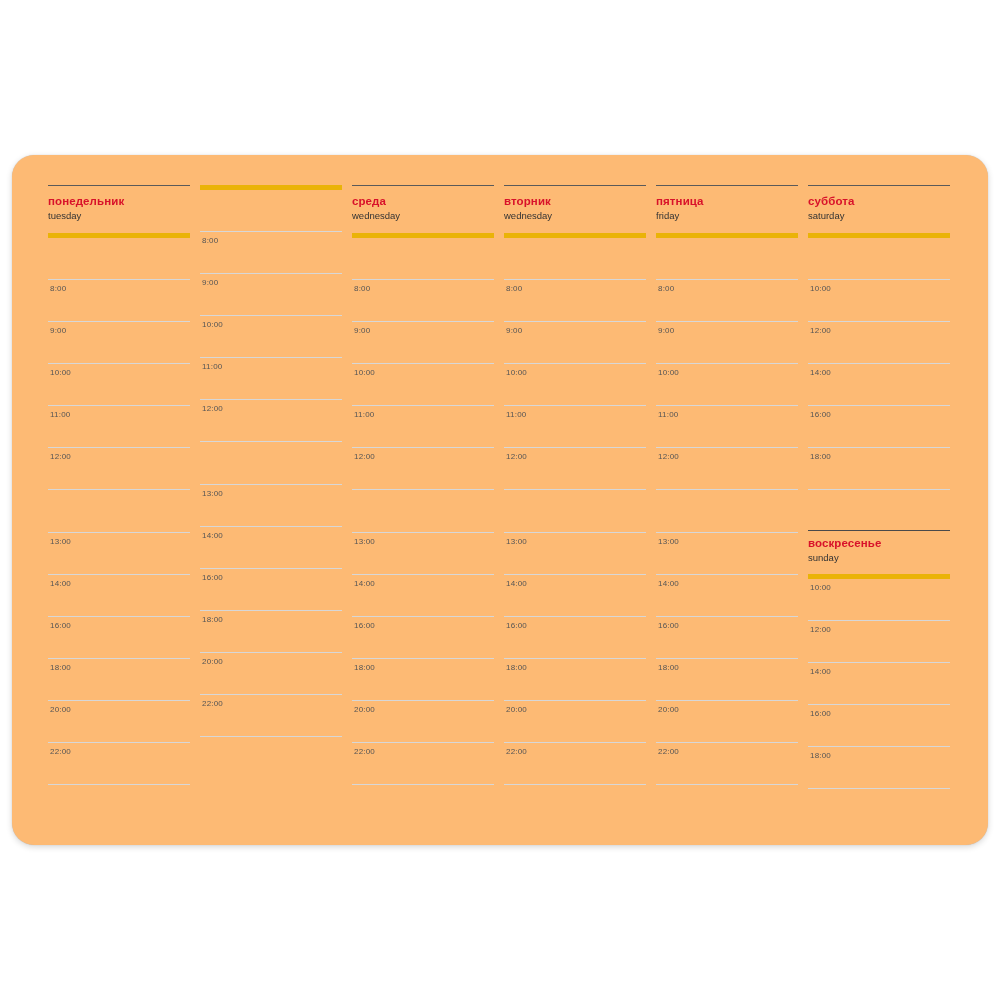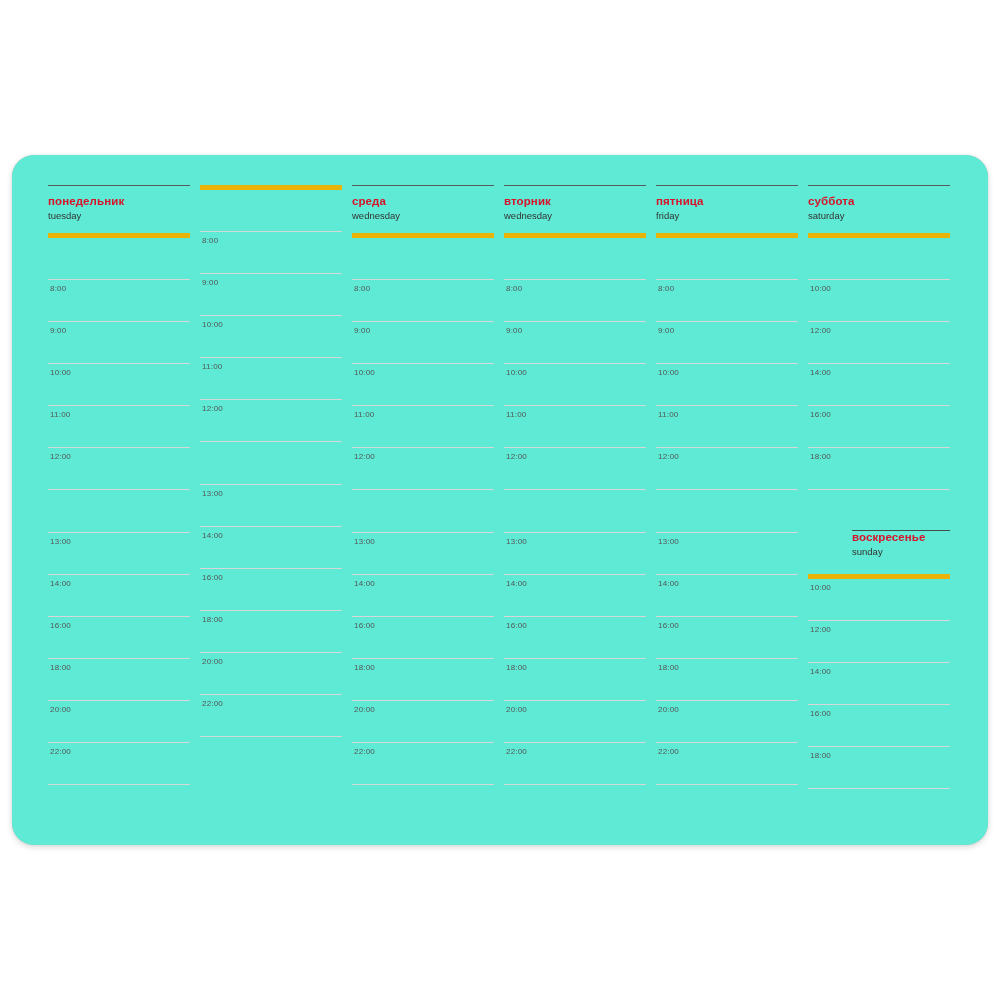--- a/index.html
+++ b/index.html
@@ -17,21 +17,21 @@
     background: #ffffff;
     overflow: hidden;
   }
   
   #sheet {
     position: absolute;
     left: 12px;
     top: 155px;
     width: 976px;
     height: 690px;
-    background: #5eead4;
+    background: #fdba74;
     border-radius: 22px;
     box-shadow: 0 2px 6px rgba(0,0,0,0.16), 0 0 1px rgba(0,0,0,0.22);
   }
   #grid {
     position: absolute;
     left: 36px;
     top: 30px;
     width: 904px;
     height: 630px;
     display: flex;
@@ -87,24 +87,23 @@
   .gap {
     height: 42px;
   }
   .gap-line {
     border-bottom: 0.8px solid #d7d7d7;
     height: 0;
   }
   
   .sun-head {
     border-top: 1.6px solid #4a4a4a;
-    padding-top: 0;
+    padding-top: 6px;
     height: 44px;
     box-sizing: border-box;
-    margin-left: 44px;
   }
   .spacer-sun { height: 40px; }
 </style>
 </head>
 <body>
 
 <div id="page">
   <div id="sheet">
     <div id="grid">
 

